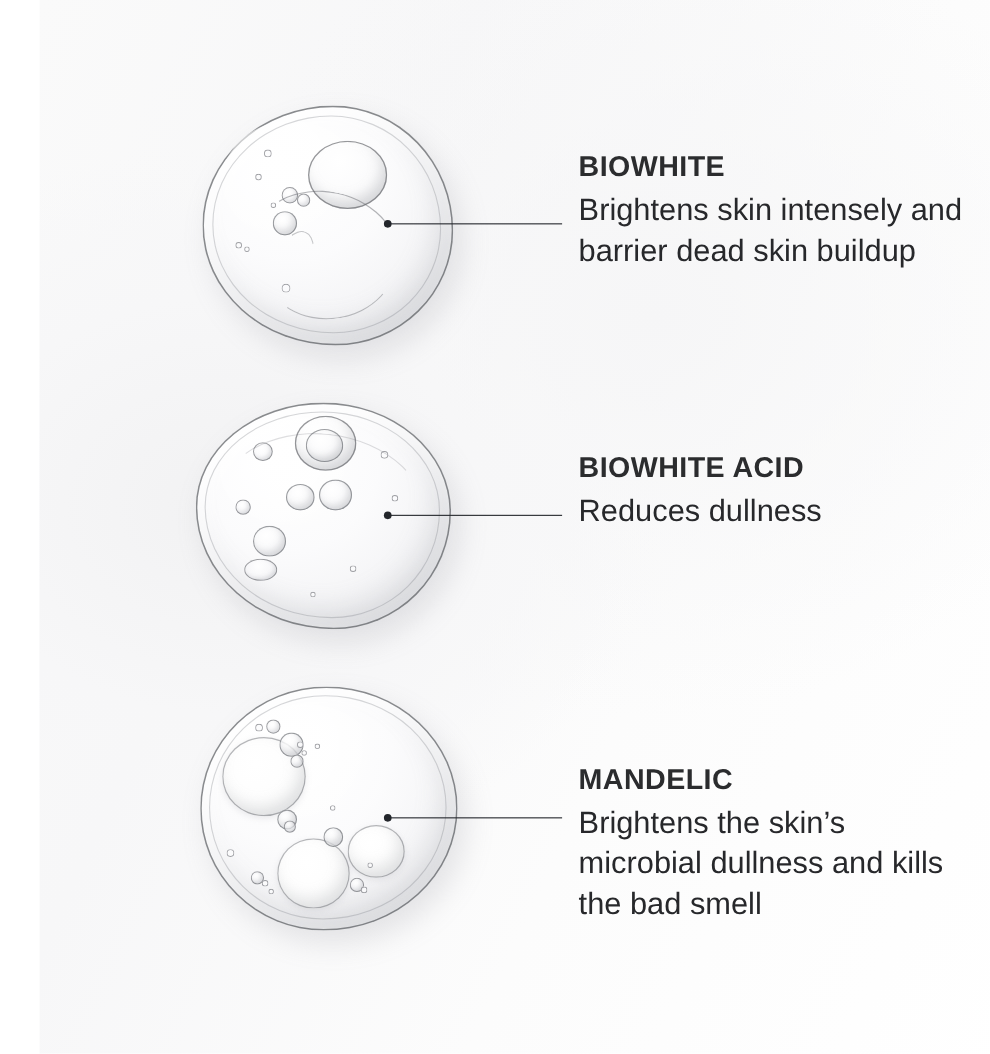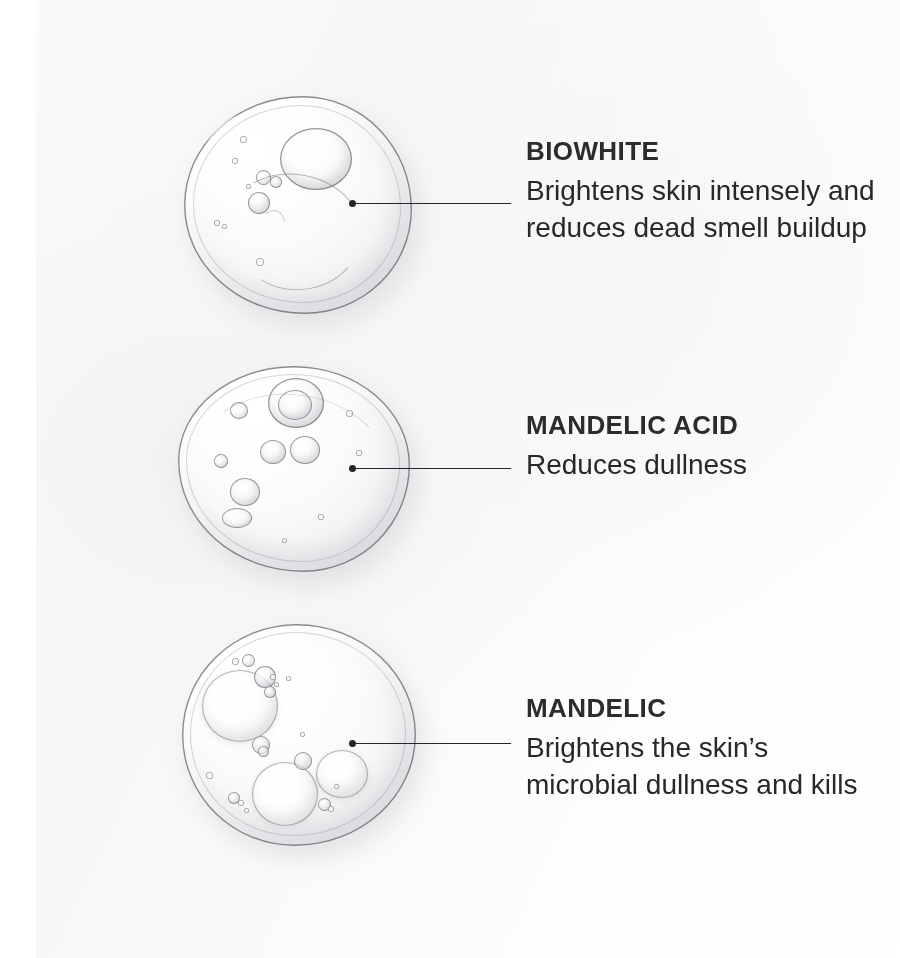--- a/index.html
+++ b/index.html
@@ -138,21 +138,21 @@
 
     <div class="leader" style="left:313px;top:196px;width:162px;">
       <div class="dot"></div>
       <div class="line" style="width:157px;"></div>
     </div>
 
     <div class="txt" style="left:490px;top:137px;">
       <p class="heading">BIOWHITE</p>
       <p class="desc">
         <span>Brightens skin intensely and</span>
-        <span>reduces dead smell buildup</span>
+        <span>barrier dead skin buildup</span>
       </p>
     </div>
   </div>
 
   <div class="row">
 
     <div class="blob-wrap" style="left:142px;top:366px;width:232px;height:206px;">
       <div class="blob-body" style="border-radius:50% 50% 46% 54% / 46% 48% 52% 54%;"></div>
       <div class="blob-hi" style="left:22px;top:12px;width:132px;height:100px;"></div>
       <div class="blob-inner-ring" style="left:8px;top:8px;width:212px;height:186px;border-radius:50% 50% 46% 54% / 46% 48% 52% 54%;"></div>
@@ -170,21 +170,21 @@
       <div class="bub tiny" style="left:104px;top:172px;width:5px;height:5px;"></div>
       <div class="crease" style="left:14px;top:28px;width:196px;height:150px;transform:rotate(6deg);border-color:rgba(105,107,113,.22) transparent transparent transparent;"></div>
     </div>
 
     <div class="leader" style="left:313px;top:461px;width:162px;">
       <div class="dot"></div>
       <div class="line" style="width:157px;"></div>
     </div>
 
     <div class="txt" style="left:490px;top:411px;">
-      <p class="heading">MANDELIC ACID</p>
+      <p class="heading">BIOWHITE ACID</p>
       <p class="desc">
         <span>Reduces dullness</span>
       </p>
     </div>
   </div>
 
   <div class="row">
 
     <div class="blob-wrap" style="left:146px;top:624px;width:234px;height:222px;">
       <div class="blob-body" style="border-radius:49% 51% 52% 48% / 50% 50% 50% 50%;"></div>
@@ -216,17 +216,18 @@
     <div class="leader" style="left:313px;top:736px;width:162px;">
       <div class="dot"></div>
       <div class="line" style="width:157px;"></div>
     </div>
 
     <div class="txt" style="left:490px;top:694px;">
       <p class="heading">MANDELIC</p>
       <p class="desc">
         <span>Brightens the skin’s</span>
         <span>microbial dullness and kills</span>
+        <span>the bad smell</span>
       </p>
     </div>
   </div>
 
 </div>
 
 </body></html>

